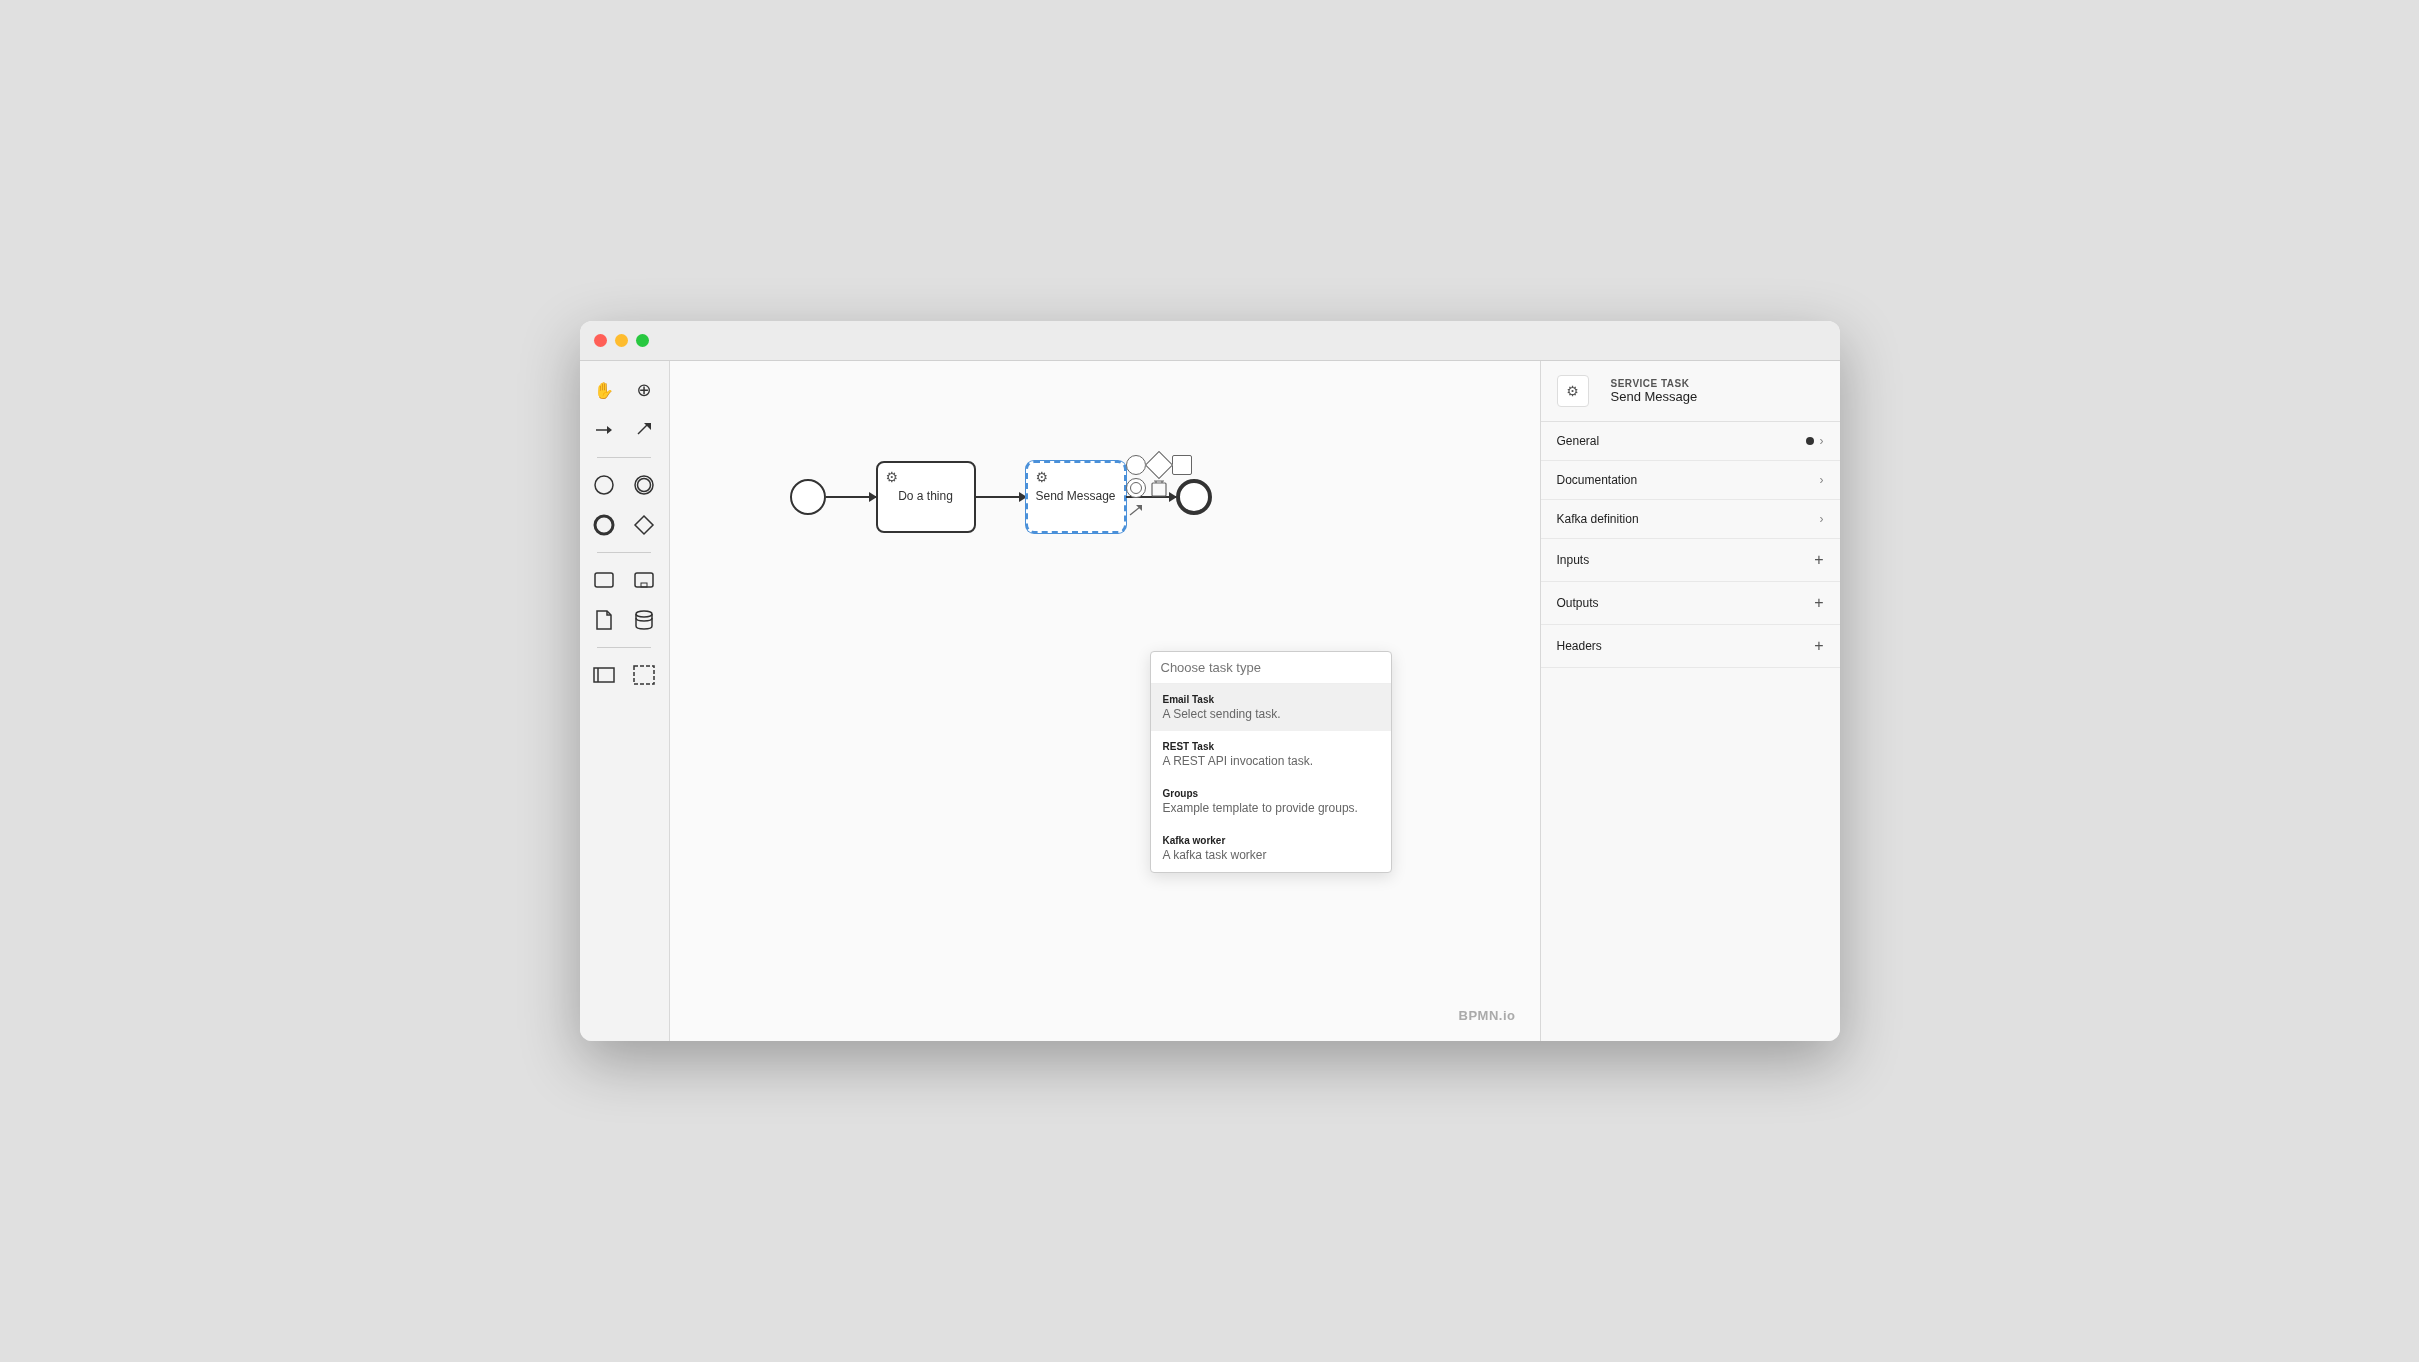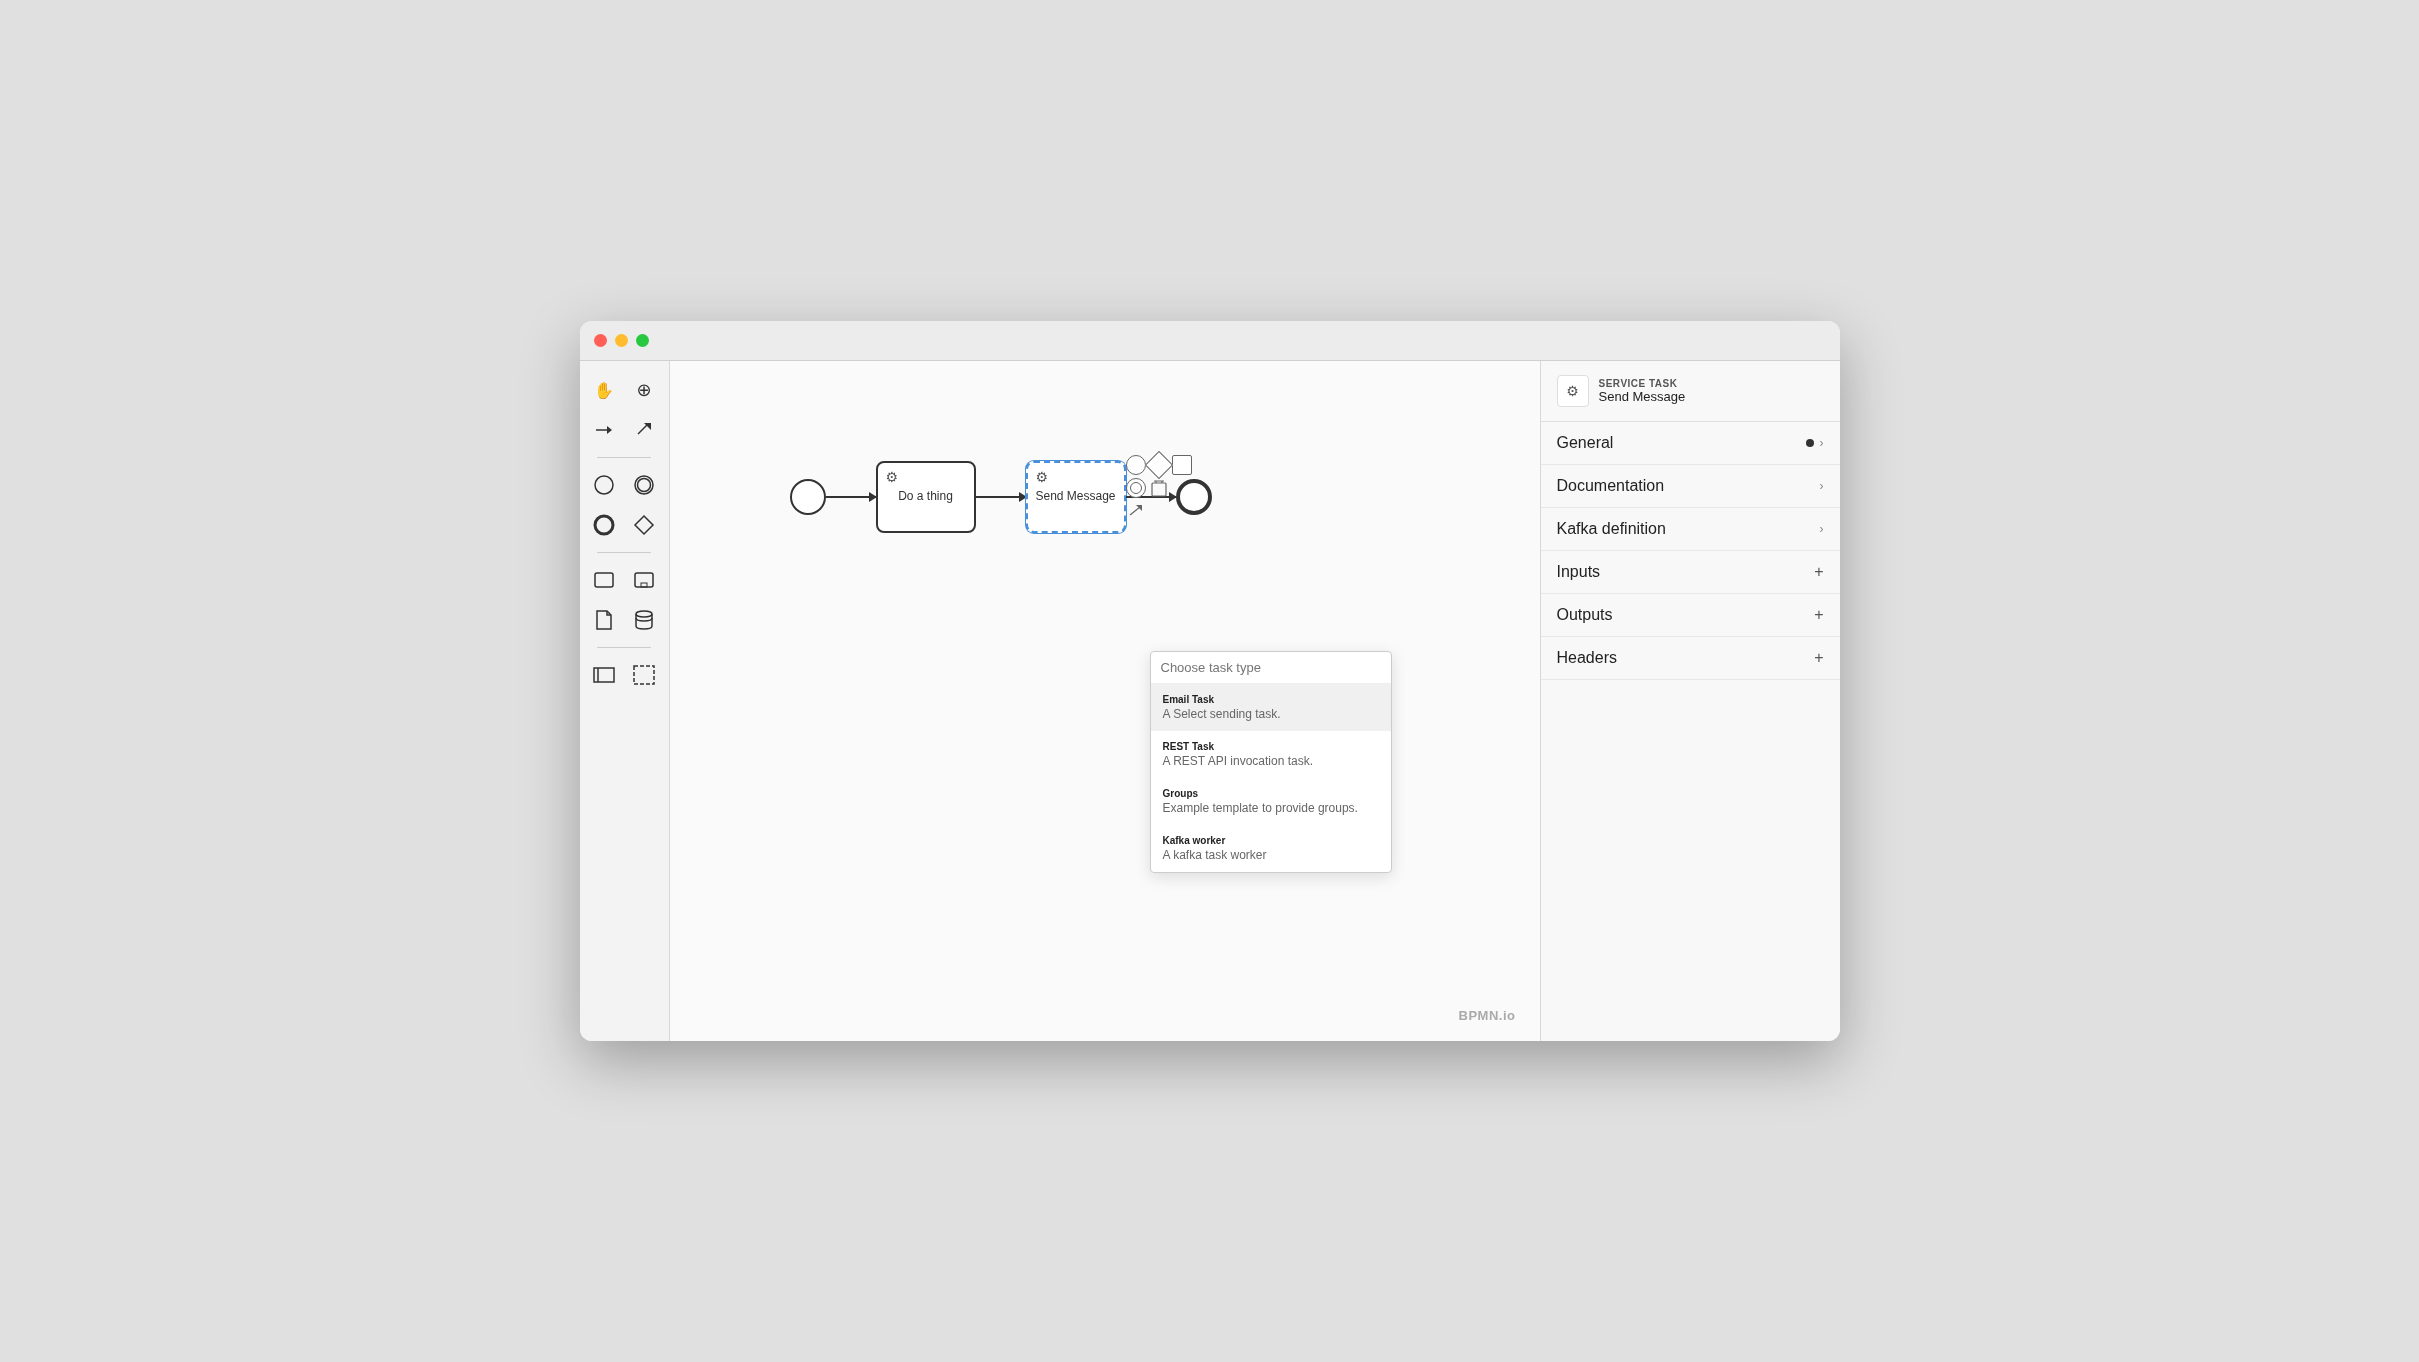--- a/index.html
+++ b/index.html
@@ -222,20 +222,21 @@
       border-radius: 4px;
       display: flex;
       align-items: center;
       justify-content: center;
       font-size: 14px;
       color: #555;
     }
     .panel-header-text {
       display: flex;
       flex-direction: column;
+      margin-left: 12px;
     }
     .panel-header-type {
       font-size: 10px;
       font-weight: 700;
       color: #555;
       letter-spacing: 0.5px;
       text-transform: uppercase;
     }
     .panel-header-name {
       font-size: 13px;
@@ -243,21 +244,21 @@
     }
     .panel-section {
       display: flex;
       align-items: center;
       justify-content: space-between;
       padding: 12px 16px;
       border-bottom: 1px solid #e8e8e8;
       cursor: pointer;
     }
     .panel-section-left {
-      font-size: 16px;
+      font-size: 12px;
       color: #222;
       text-align: center;
     }
     .panel-section-right {
       display: flex;
       align-items: center;
       gap: 6px;
     }
     .dot-indicator {
       width: 8px;

